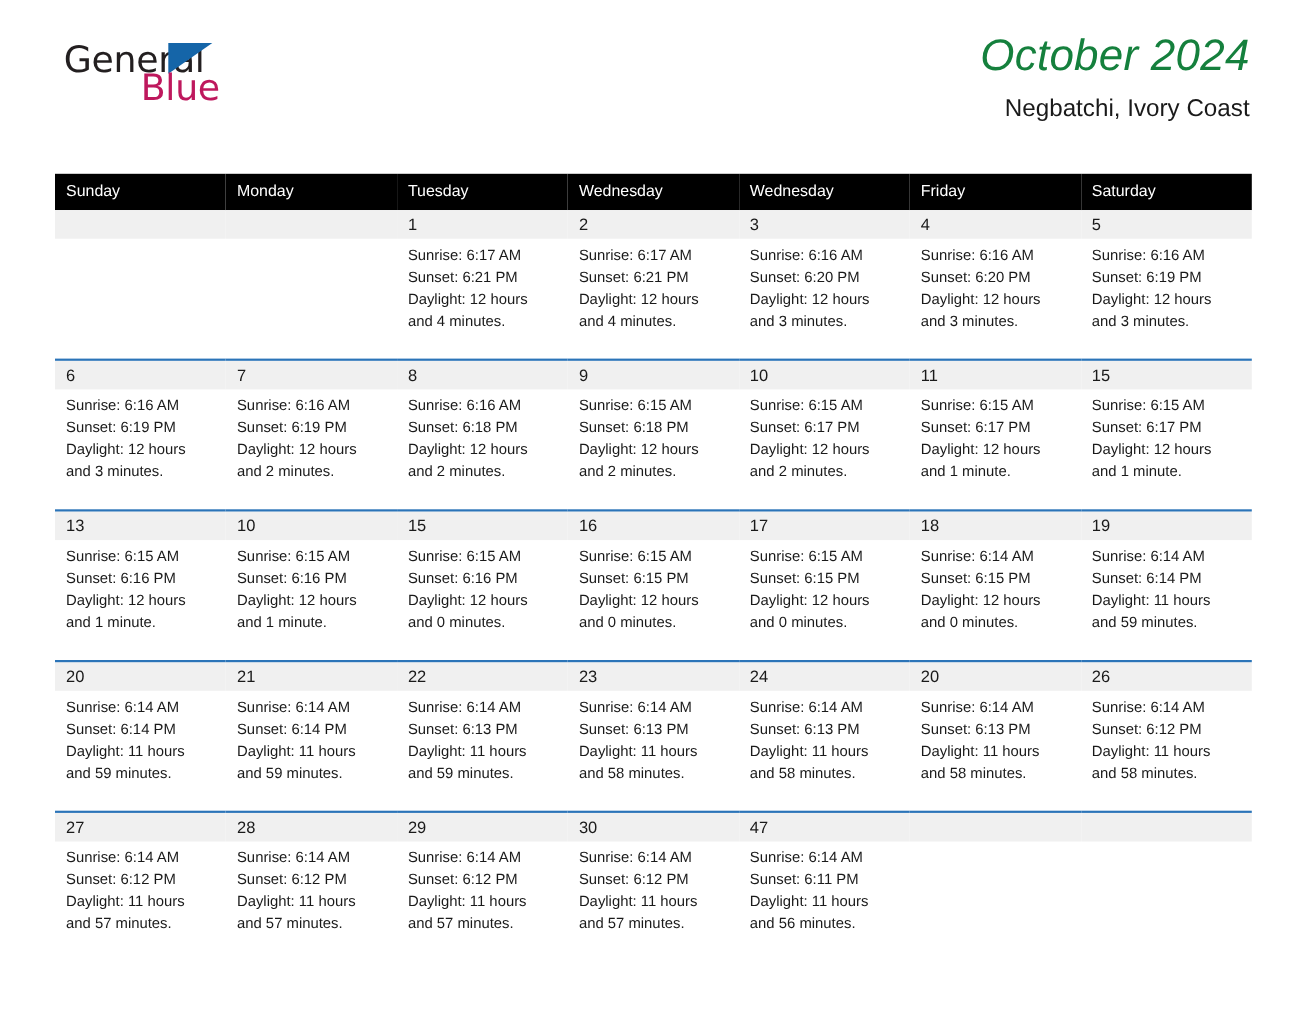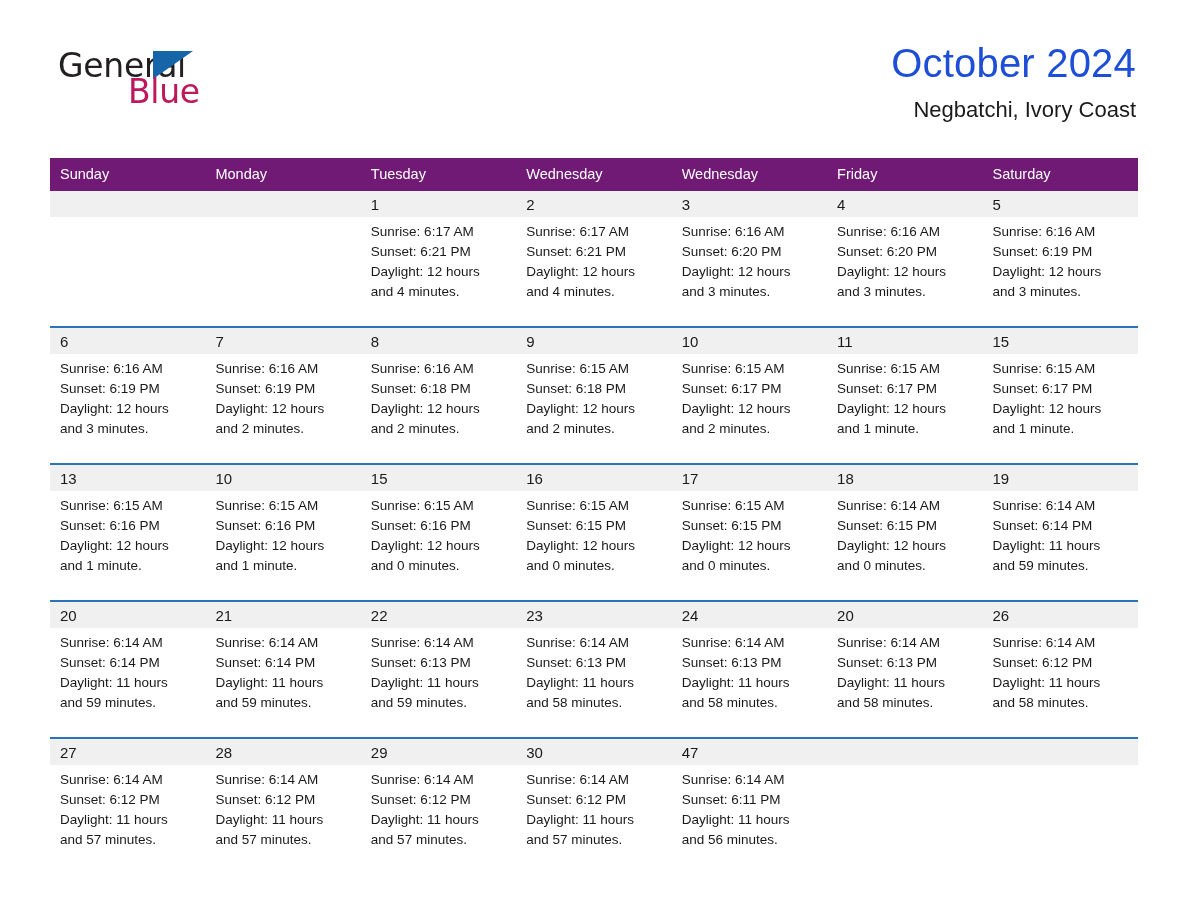--- a/index.html
+++ b/index.html
@@ -20,21 +20,21 @@
     height: 918px;
     box-sizing: border-box;
     padding: 0 50px;
   }
 
   
   .top {
     display: flex;
     align-items: flex-start;
     justify-content: space-between;
-    padding-top: 42px;
+    padding-top: 30px;
     height: 110px;
     box-sizing: border-box;
   }
   .logo {
     position: relative;
     width: 150px;
     height: 72px;
     line-height: 1;
   }
   .logo-general {
@@ -65,46 +65,47 @@
     border-bottom: 28px solid transparent;
   }
 
   .titles {
     text-align: right;
     padding-right: 2px;
   }
   .cal-title {
     font-size: 40px;
     font-weight: normal;
-    color: #1d4ed8;
+    color: #15803d;
     letter-spacing: 0.2px;
     line-height: 1.05;
     margin: 0;
     font-family: "Liberation Sans", sans-serif;
+    font-style: italic;
   }
   .cal-subtitle {
     font-size: 22px;
     font-weight: normal;
     color: #1a1a1a;
     margin: 14px 0 0 0;
     line-height: 1.1;
     font-family: "Liberation Sans", sans-serif;
   }
 
   
   .calendar {
     margin-top: 48px;
     width: 1088px;
     border-collapse: collapse;
     table-layout: fixed;
   }
   .calendar col { width: 155.4px; }
 
   thead th {
-    background: #701a75;
+    background: #000000;
     color: #ffffff;
     font-size: 14.5px;
     font-weight: normal;
     text-align: left;
     padding: 8px 0 9px 10px;
     height: 33px;
     box-sizing: border-box;
     vertical-align: middle;
   }
 

